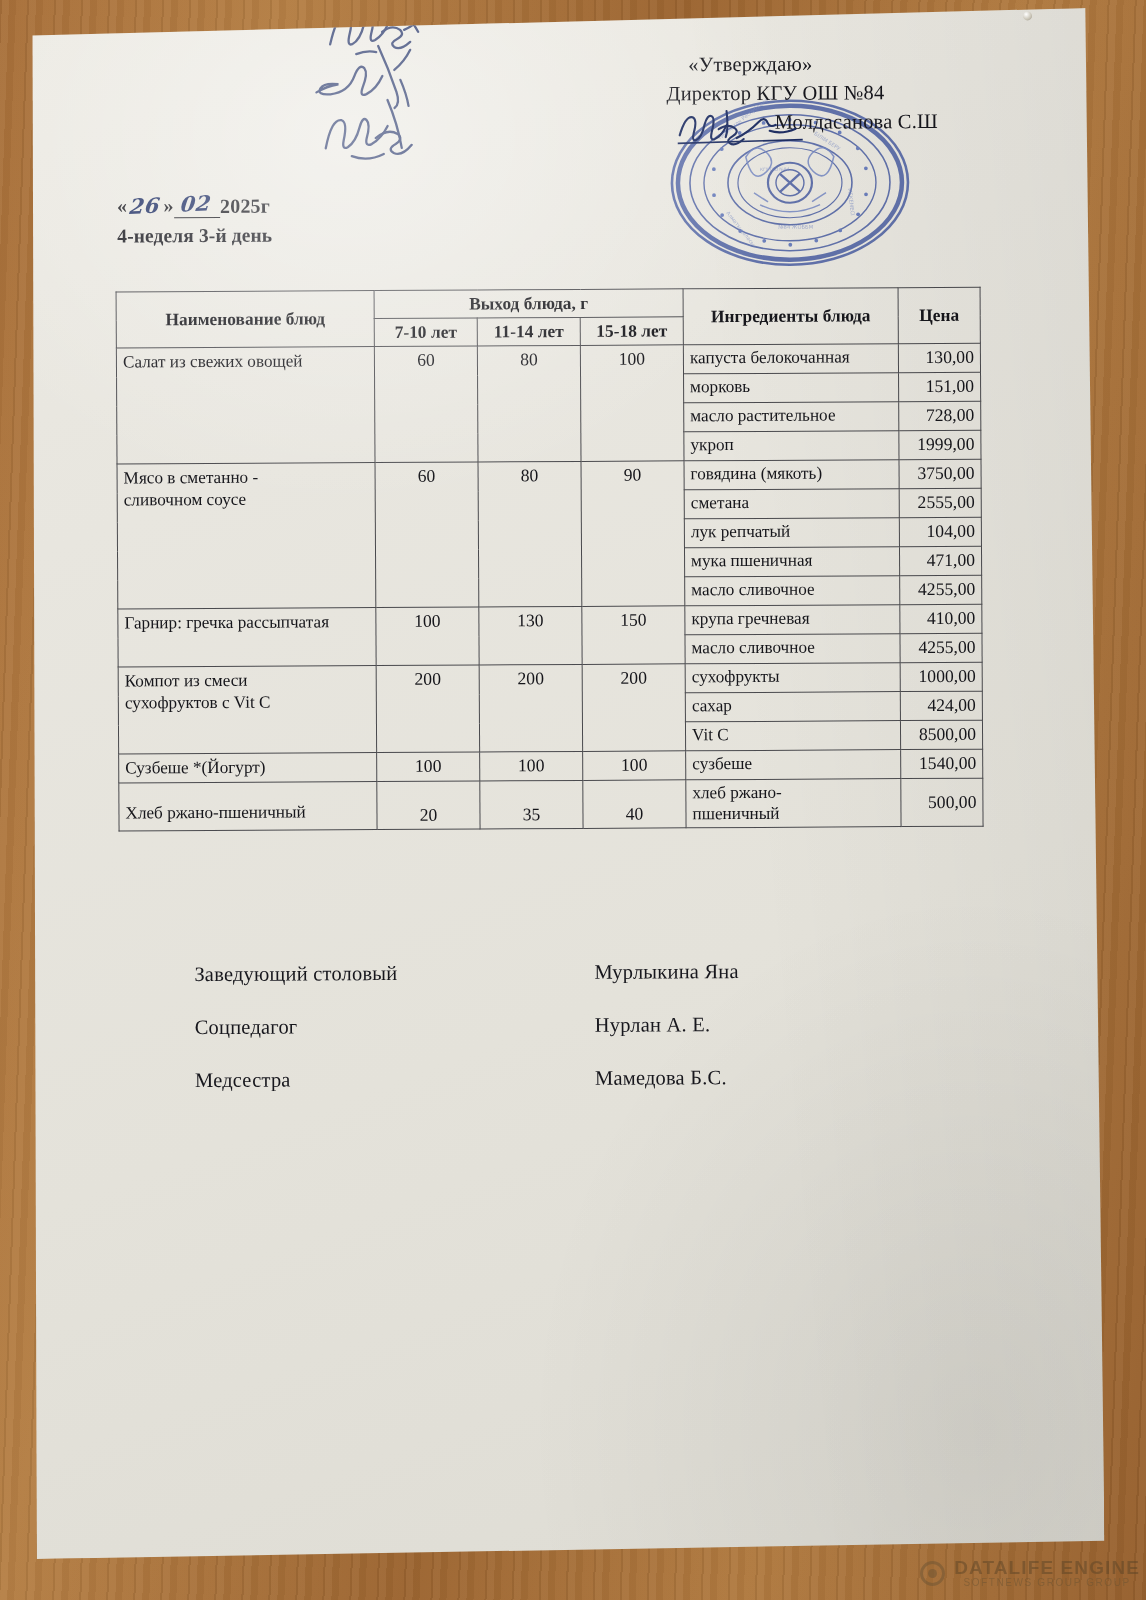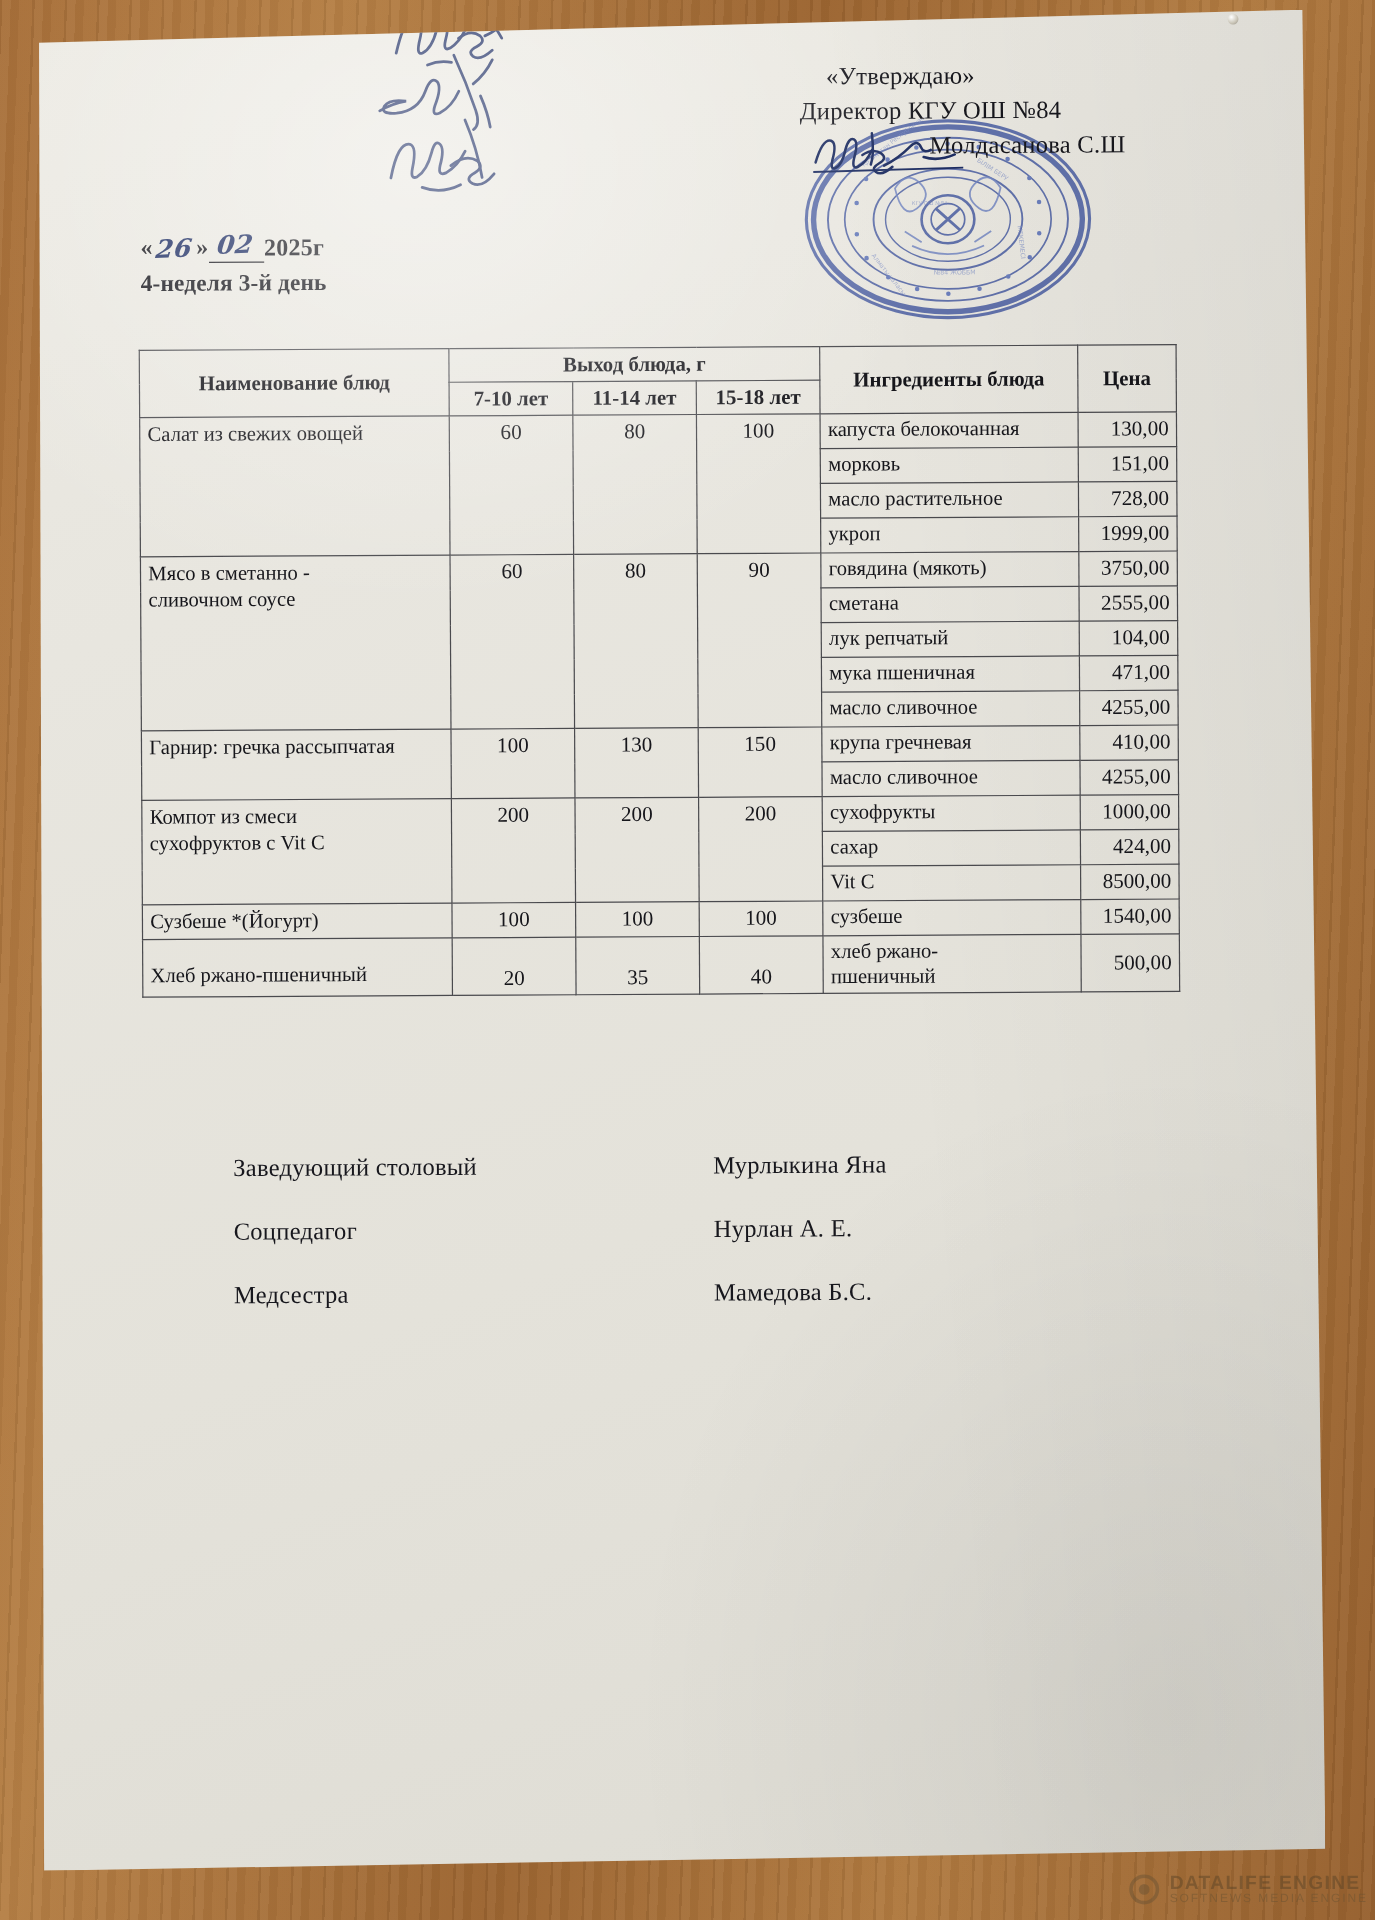--- a/index.html
+++ b/index.html
@@ -237,21 +237,21 @@
     border: 3px solid #6d5434;
     display: flex; align-items: center; justify-content: center;
   }
   .wm-icon i {
     width: 9px; height: 9px; border-radius: 50%;
     background: #6d5434; display: block;
   }
   .wm-text { line-height: 1.02; }
   .wm-title {
     font-family: "Liberation Sans", sans-serif;
-    font-size: 16px;
+    font-size: 19px;
     font-weight: bold;
     color: #5d4527;
     letter-spacing: 1.1px;
   }
   .wm-sub {
     font-family: "Liberation Sans", sans-serif;
     font-size: 10px;
     color: #6b5332;
     letter-spacing: 1.6px;
     text-align: center;
@@ -505,15 +505,15 @@
   <div class="pin"></div>
   <div class="paper-shade"></div>
 </div>
 
 <div class="watermark">
   <div class="wm-icon">
       <i></i>
     </div>
   <div class="wm-text">
     <div class="wm-title">DATALIFE ENGINE</div>
-    <div class="wm-sub">SOFTNEWS MEDIA ENGINE</div>
+    <div class="wm-sub">SOFTNEWS GROUP GROUP</div>
   </div>
 </div>
 
 </body></html>

